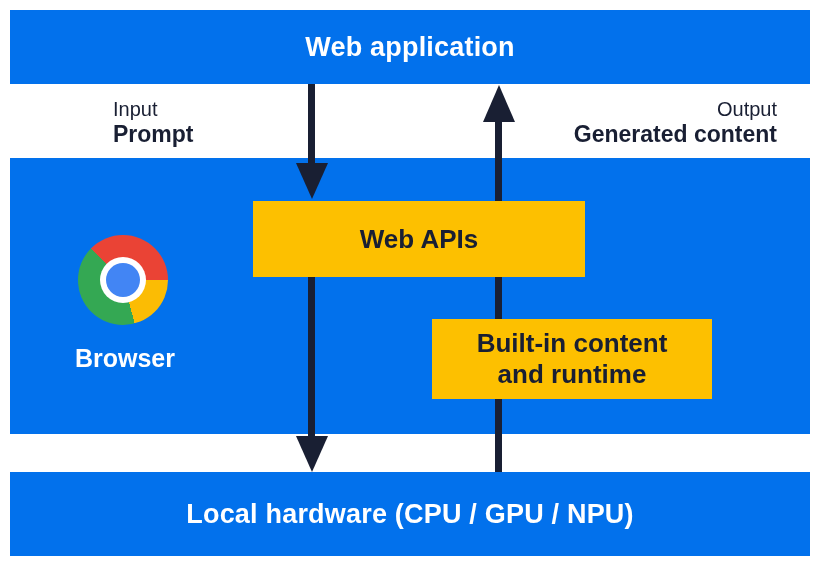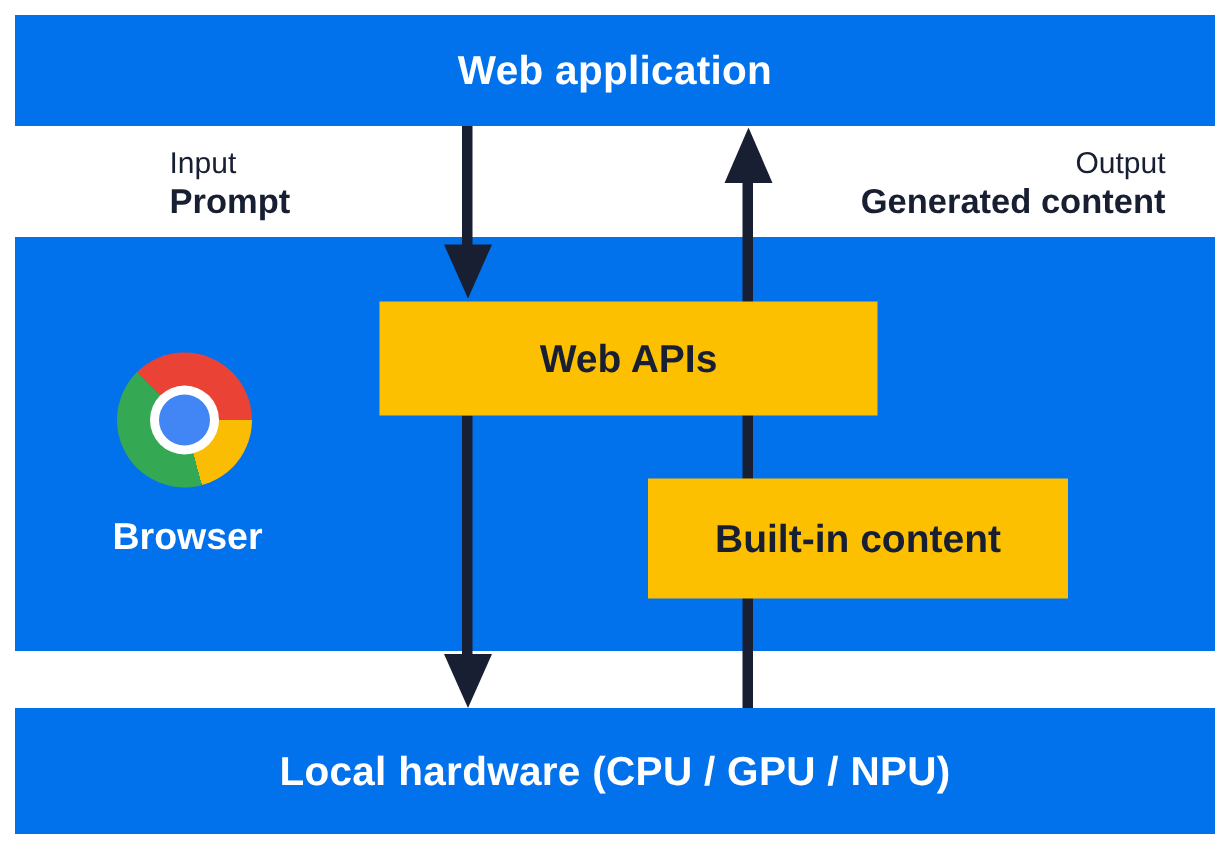--- a/index.html
+++ b/index.html
@@ -164,19 +164,20 @@
       <div class="chrome-center"></div>
     </div>
   </div>
   <div class="browser-label">Browser</div>
 
   <div class="yellow-box web-apis-box">
     <span>Web APIs</span>
   </div>
   <div class="yellow-box builtin-box">
     <span>Built-in content</span>
+    <span>and runtime</span>
   </div>
 
   <div class="bar bottom-bar">
     <span class="bar-label">Local hardware (CPU / GPU / NPU)</span>
   </div>
 
 </div>
 
 </body></html>

